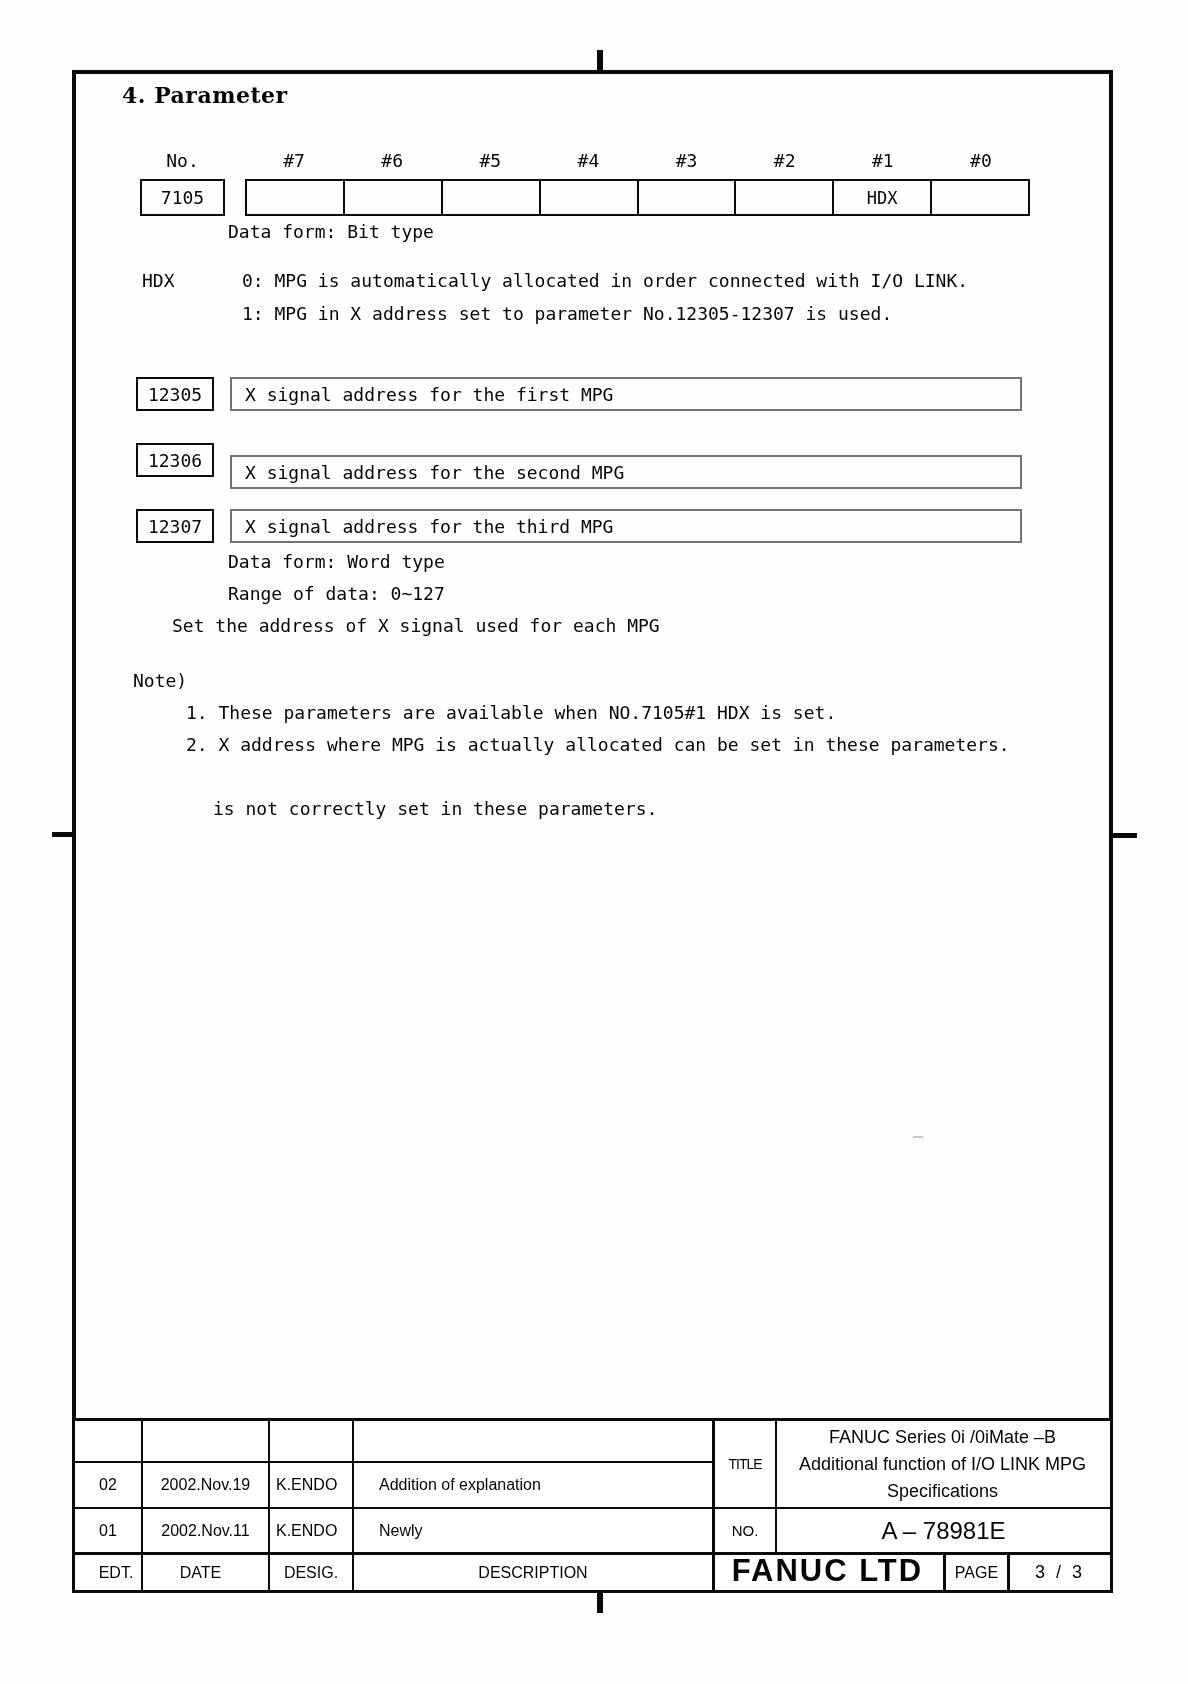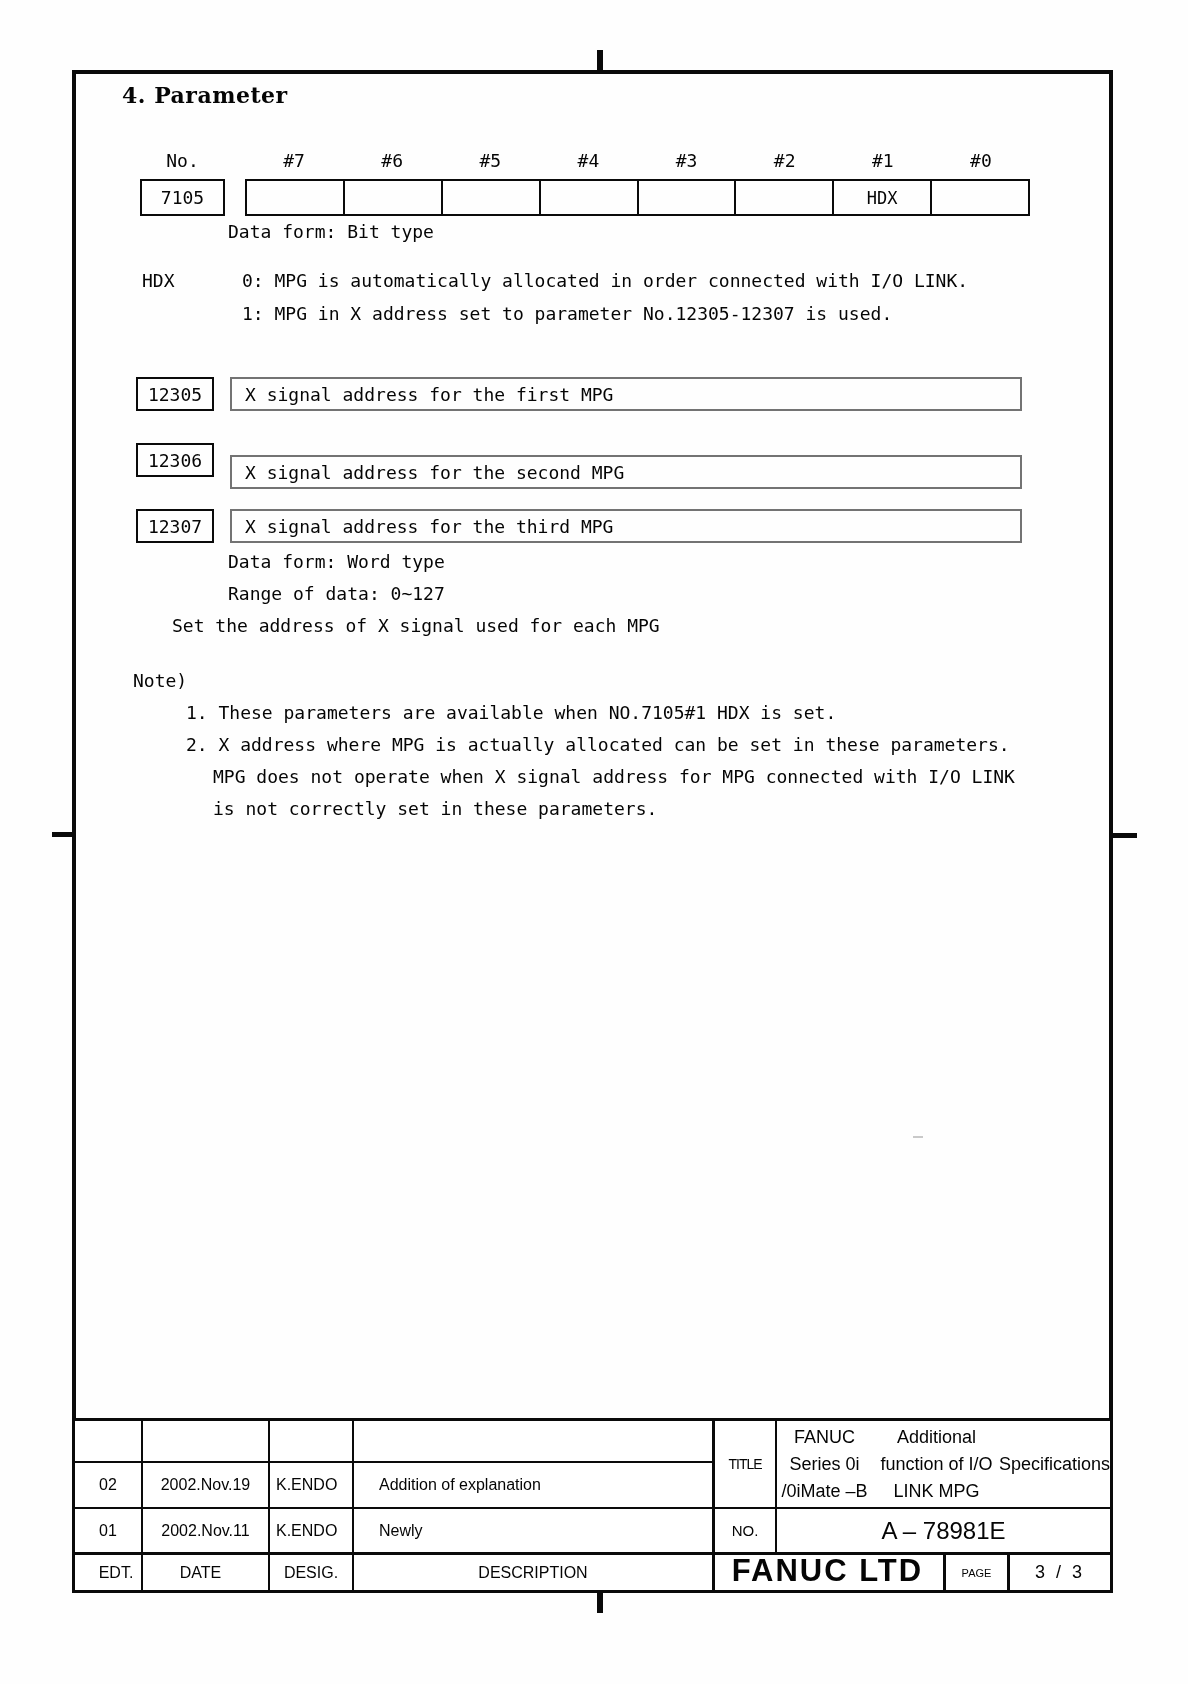--- a/index.html
+++ b/index.html
@@ -26,21 +26,21 @@
   .bitrow .bc:first-child{border-left:none;}
   
   .tblock{position:absolute;left:72px;top:1418px;width:1041px;height:175px;
           border:3px solid #0a0a0a;box-sizing:border-box;background:#fff;
           font-family:"Liberation Sans", sans-serif;}
   .vline,.hline{position:absolute;background:#0a0a0a;}
   .tcell{position:absolute;display:flex;align-items:center;justify-content:center;
          font-size:16px;box-sizing:border-box;}
   .tcell.left{justify-content:flex-start;padding-left:25px;}
   .titlelines{position:absolute;left:700px;top:0;width:335px;height:86px;
-              display:flex;flex-direction:row;align-items:center;justify-content:center;
+              display:flex;flex-direction:column;align-items:center;justify-content:center;
               font-size:18px;line-height:27px;text-align:center;}
   .fanuc{position:absolute;left:637px;top:131px;width:231px;height:38px;
          display:flex;align-items:center;justify-content:center;
          font-size:31px;font-weight:900;letter-spacing:2px;transform:scaleY(1.02);}
   .noise{position:absolute;left:913px;top:1136px;width:10px;height:2px;background:#c9c9c9;}
 </style>
 </head>
 <body>
 
 <div class="page">
@@ -91,21 +91,20 @@
   <div class="cellbox" style="left:136px;top:509px;width:78px;height:34px;">12307</div>
   <div class="descbox" style="left:230px;top:509px;width:792px;height:34px;">X signal address for the third MPG</div>
 
   <div class="mono" style="left:228px;top:551px;">Data form: Word type</div>
   <div class="mono" style="left:228px;top:583px;">Range of data: 0~127</div>
   <div class="mono" style="left:172px;top:615px;">Set the address of X signal used for each MPG</div>
 
   <div class="mono" style="left:133px;top:670px;">Note)</div>
   <div class="mono" style="left:186px;top:702px;">1. These parameters are available when NO.7105#1 HDX is set.</div>
   <div class="mono" style="left:186px;top:734px;">2. X address where MPG is actually allocated can be set in these parameters.</div>
-  <div class="mono" style="left:213px;top:766px;">MPG does not operate when X signal address for MPG connected with I/O LINK</div>
   <div class="mono" style="left:213px;top:798px;">is not correctly set in these parameters.</div>
 
   <div class="noise"></div>
 
   <div class="tblock">
 
     <div class="vline" style="left:66px;top:0;width:2px;height:169px;"></div>
     <div class="vline" style="left:193px;top:0;width:2px;height:169px;"></div>
     <div class="vline" style="left:277px;top:0;width:2px;height:169px;"></div>
     <div class="vline" style="left:637px;top:0;width:3px;height:169px;"></div>
@@ -138,17 +137,17 @@
 
     <div class="tcell" style="left:640px;top:0;width:60px;height:86px;font-size:14px;letter-spacing:-1px;">TITLE</div>
     <div class="titlelines">
       <div>FANUC Series 0i /0iMate –B</div>
       <div>Additional function of I/O LINK MPG</div>
       <div>Specifications</div>
     </div>
     <div class="tcell" style="left:640px;top:88px;width:60px;height:43px;font-size:15px;">NO.</div>
     <div class="tcell" style="left:702px;top:88px;width:333px;height:43px;font-size:24px;">A – 78981E</div>
     <div class="fanuc">FANUC LTD</div>
-    <div class="tcell" style="left:871px;top:134px;width:61px;height:35px;font-size:11px;">PAGE</div>
+    <div class="tcell" style="left:871px;top:134px;width:61px;height:35px;font-size:16px;">PAGE</div>
     <div class="tcell" style="left:935px;top:134px;width:100px;height:35px;font-size:18px;letter-spacing:3px;">3 / 3</div>
   </div>
 
 </div>
 
 </body></html>

